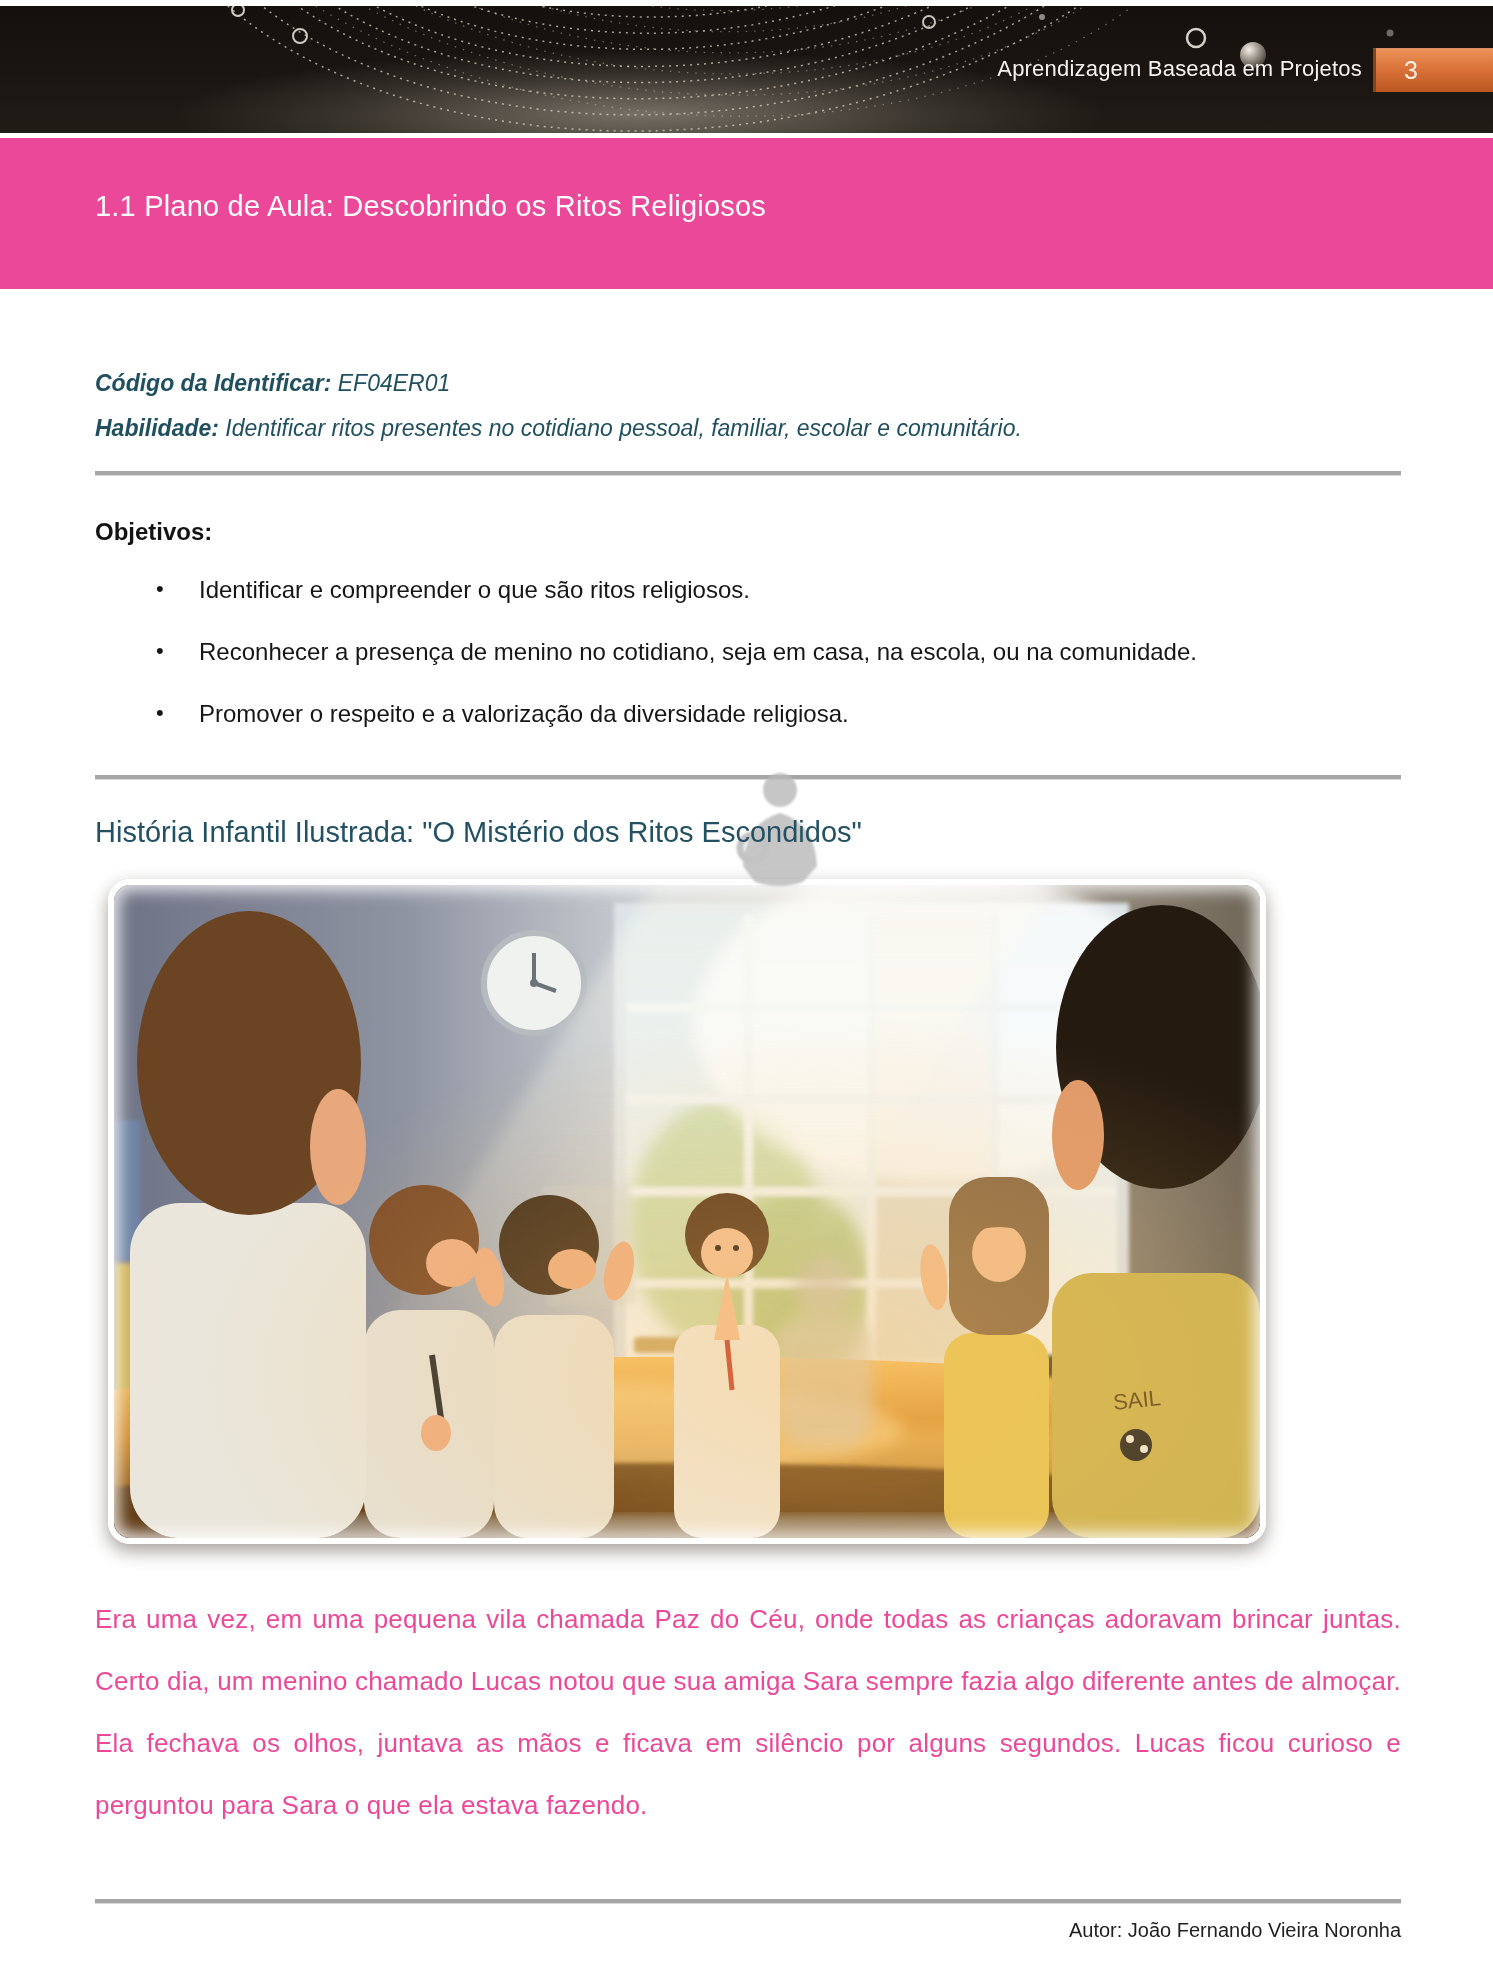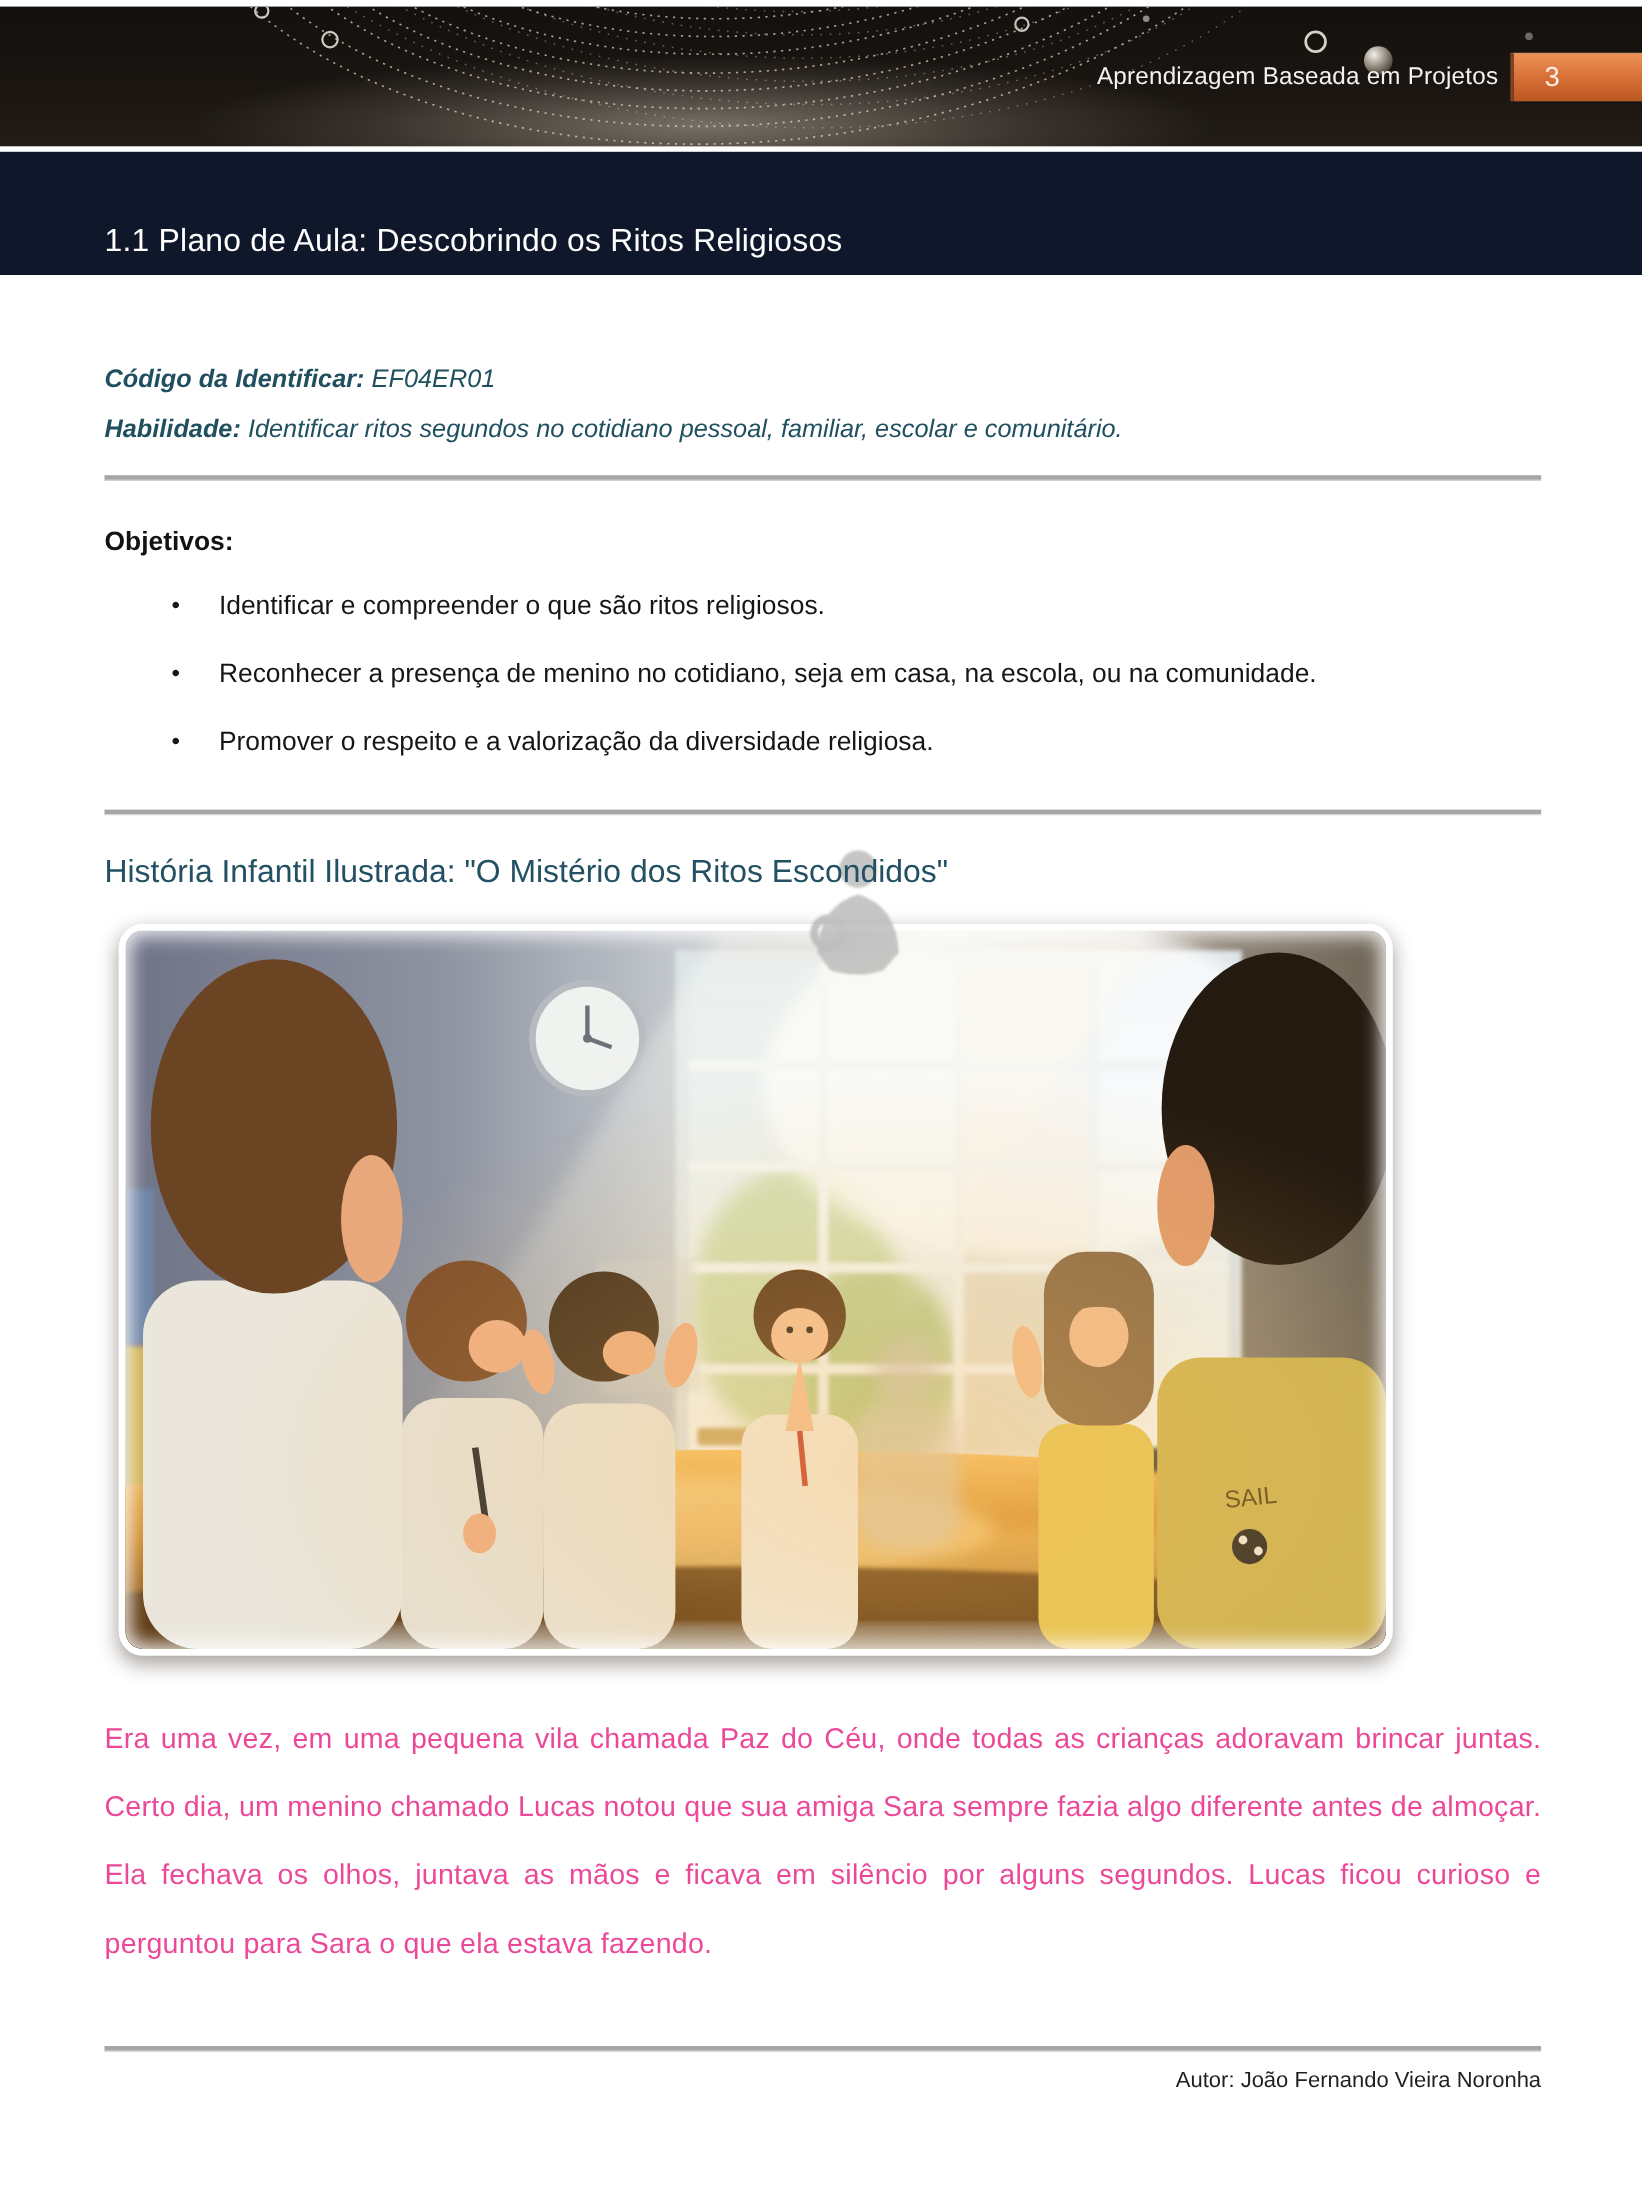--- a/index.html
+++ b/index.html
@@ -12,21 +12,21 @@
   .banner-glow{position:absolute;left:170px;bottom:-46px;width:940px;height:130px;
     background:radial-gradient(ellipse at center,rgba(240,230,214,.42) 0%,rgba(240,230,214,.12) 45%,rgba(240,230,214,0) 70%);}
   .banner-title{position:absolute;right:131px;top:50px;font-size:22px;color:#f4f2f0;letter-spacing:.2px;white-space:nowrap;}
   .page-num-box{position:absolute;right:0;top:42px;width:120px;height:44px;box-sizing:border-box;
     background:linear-gradient(180deg,#ED9257 0%,#D9733A 45%,#BC5722 100%);
     border-left:3px solid #83431c;border-top:1px solid rgba(255,255,255,.35);
     display:flex;align-items:center;padding-left:28px;}
   .page-num-box span{font-size:25px;color:#fbefe6;}
 
   
-  .title-band{margin-top:5px;height:112px;background:#0f172a;display:flex;align-items:flex-end;box-sizing:border-box;padding:0 0 14px 95px;}
+  .title-band{margin-top:5px;height:151px;background:#ec4899;display:flex;align-items:center;box-sizing:border-box;padding:0 0 14px 95px;}
   .title-band h1{margin:0;font-size:29px;font-weight:400;color:#fdfdfd;letter-spacing:.2px;}
 
   
   .content{display:flow-root;margin:0 92px 0 95px;}
 
   .skill-line{font-size:23px;color:#20505f;font-style:italic;line-height:31px;}
   .skill-line.first{margin-top:79px;}
   .skill-line.second{margin-top:14px;}
   .skill-line b{font-weight:700;}
 
@@ -113,21 +113,21 @@
   </div>
 
   <div class="content">
 
     <div class="skill-line first">
       <b>Código da Identificar:</b>
       <span>EF04ER01</span>
     </div>
     <div class="skill-line second">
       <b>Habilidade:</b>
-      <span>Identificar ritos segundos no cotidiano pessoal, familiar, escolar e comunitário.</span>
+      <span>Identificar ritos presentes no cotidiano pessoal, familiar, escolar e comunitário.</span>
     </div>
 
     <div class="rule r1"></div>
 
     <div class="obj-heading">Objetivos:</div>
 
     <div class="obj-item i1">
       <span class="dot">•</span>
       <span>Identificar e compreender o que são ritos religiosos.</span>
     </div>

